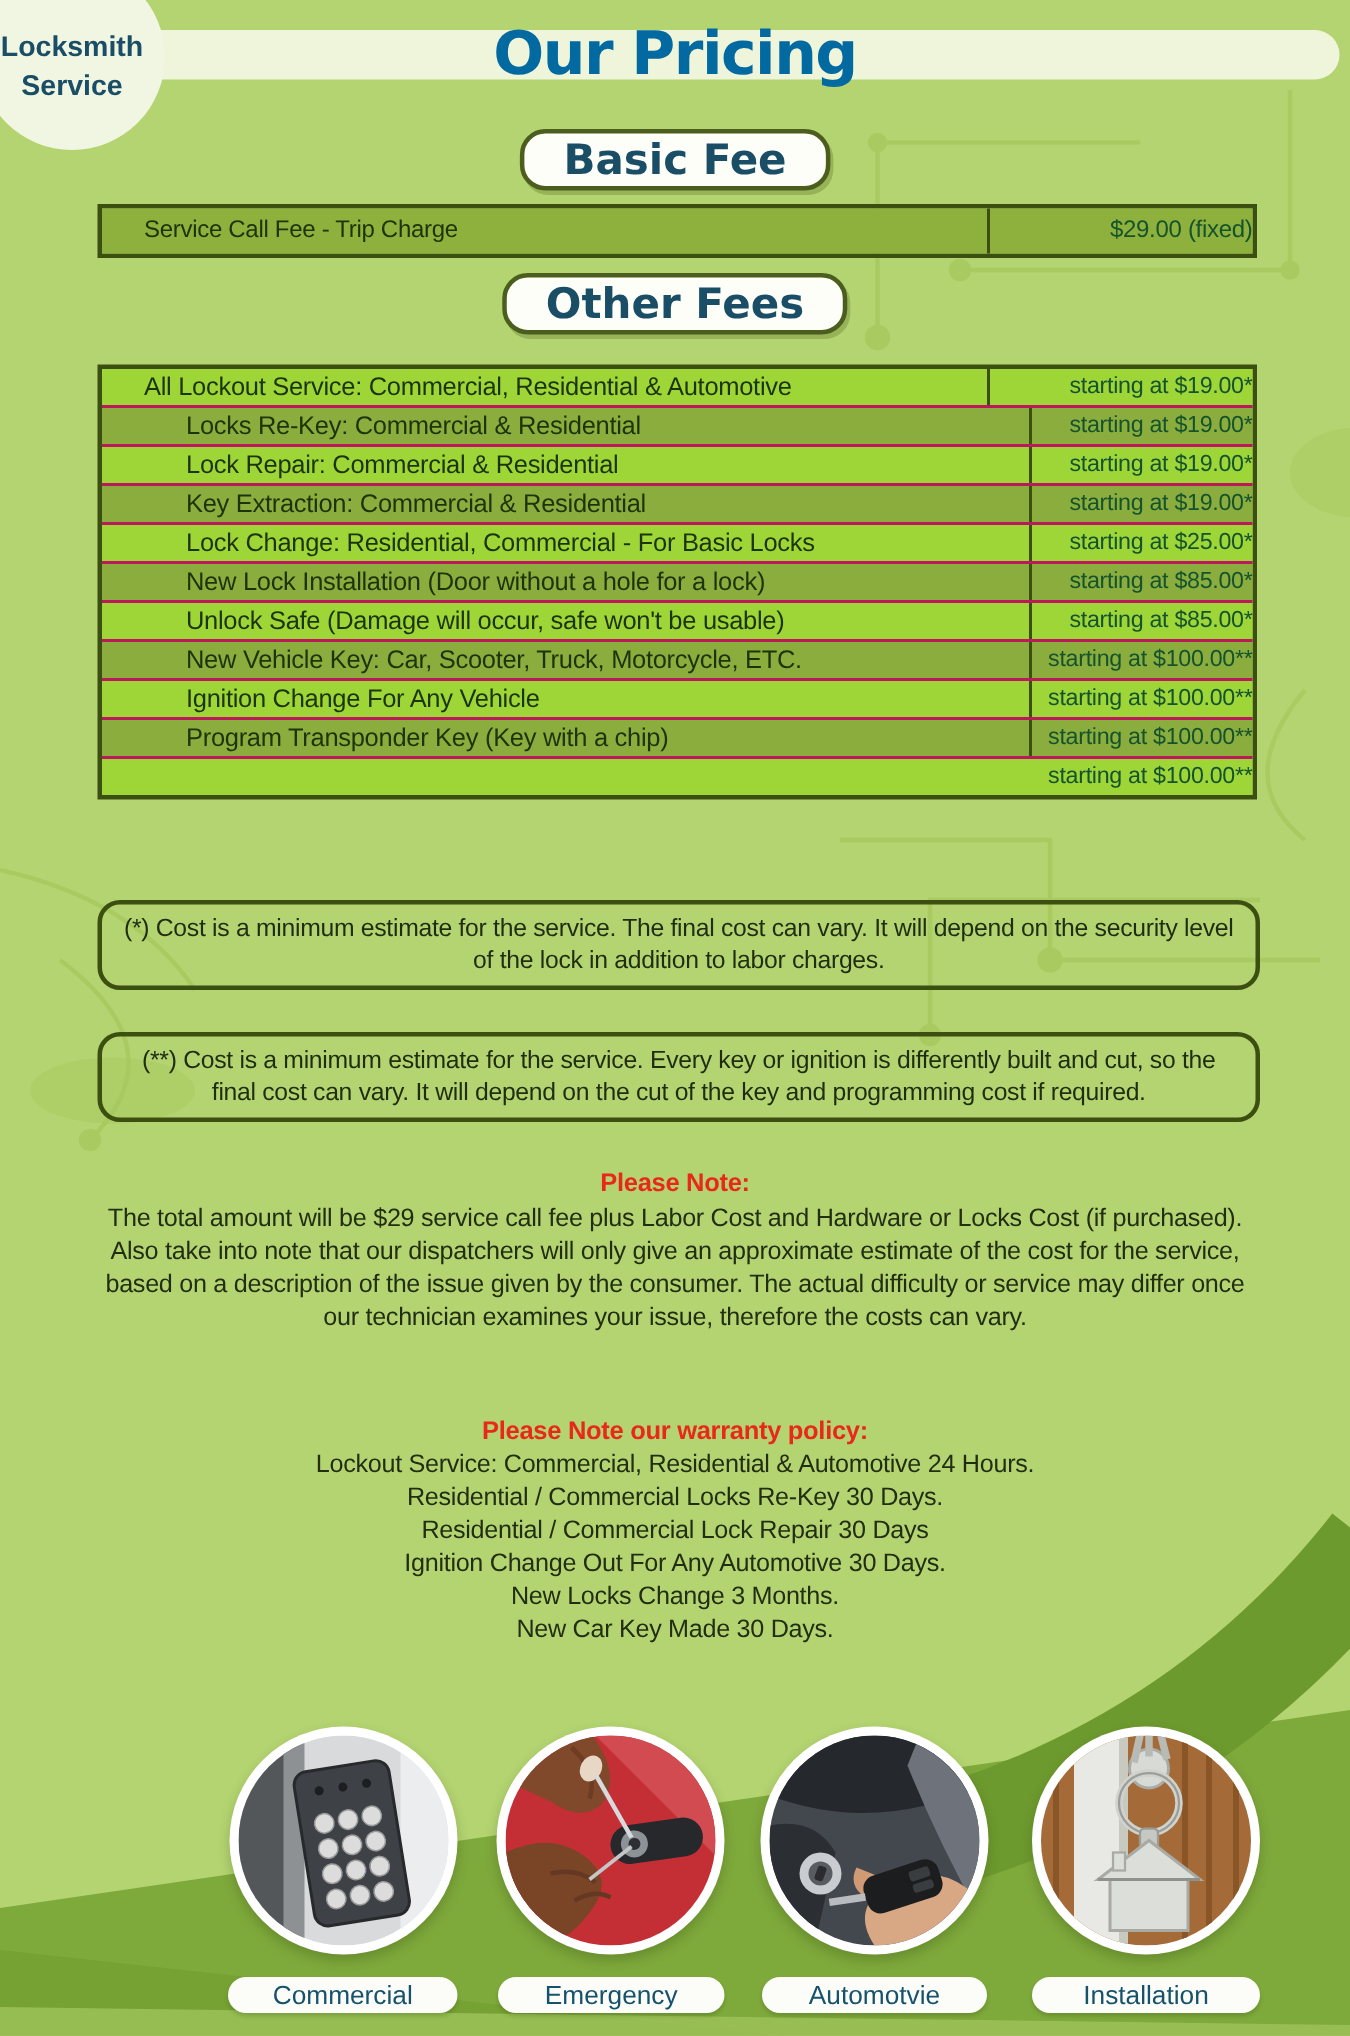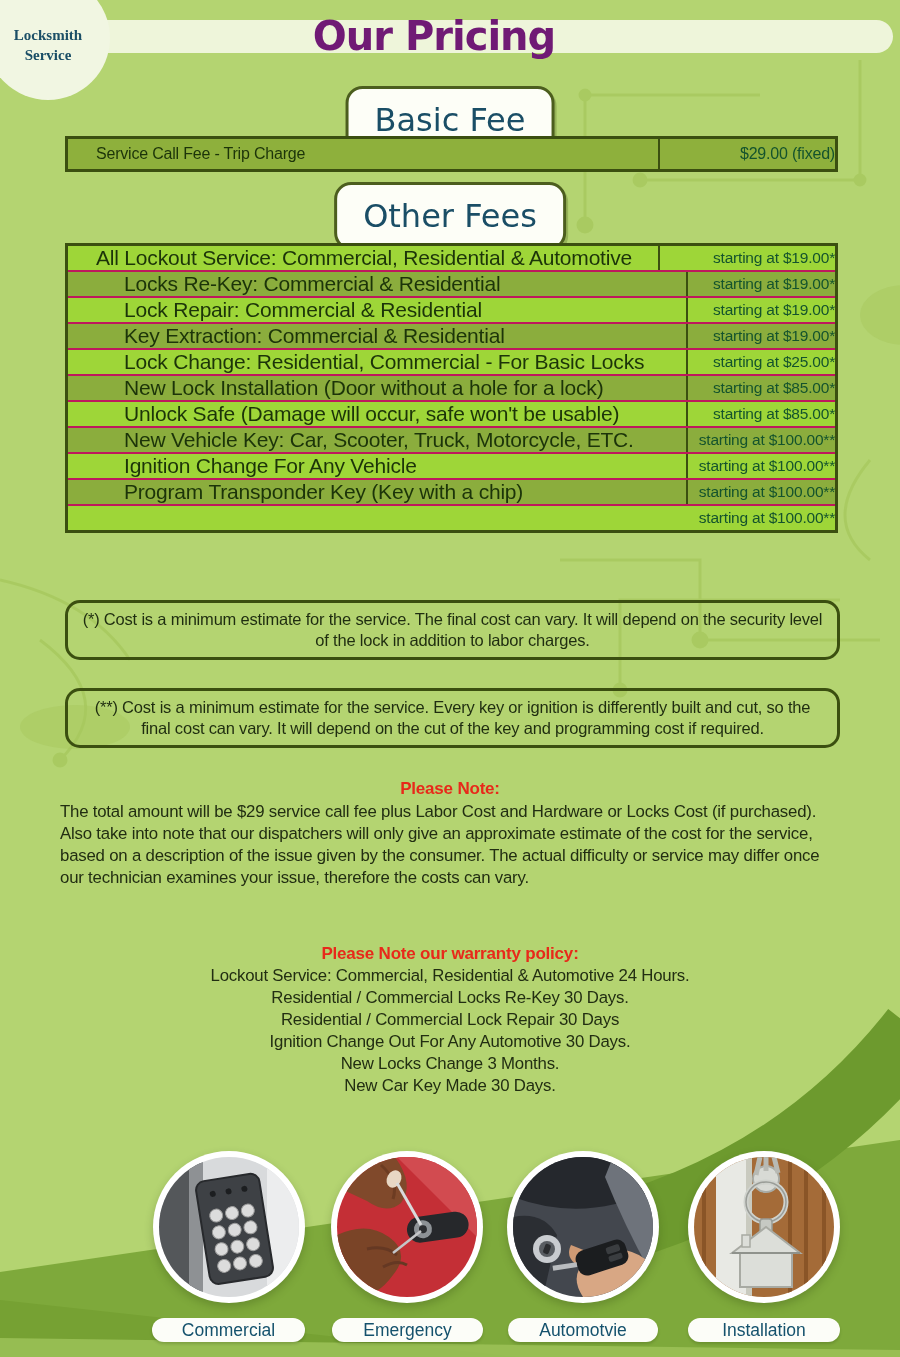--- a/index.html
+++ b/index.html
@@ -6,57 +6,57 @@
   body{font-family:"Liberation Sans",sans-serif;background:#8da84c;}
   #page{position:relative;width:900px;height:1357px;margin:0 auto;background:#b4d471;overflow:hidden;}
 
   
   .deco{position:absolute;left:0;top:0;width:900px;height:1357px;pointer-events:none;}
 
   
   .header-band{position:absolute;left:0;top:20px;width:893px;height:33px;background:#eef5da;border-radius:0 17px 17px 0;}
   .logo-circle{position:absolute;left:-14px;top:-24px;width:124px;height:124px;border-radius:50%;background:#f1f6e2;
     display:flex;flex-direction:column;align-items:center;justify-content:center;text-align:center;}
-  .logo-circle .l1,.logo-circle .l2{font-weight:bold;font-size:15px;color:#1a4e66;line-height:1.35;margin-top:14px;font-family:Liberation Serif, serif;}
+  .logo-circle .l1,.logo-circle .l2{font-weight:bold;font-size:19px;color:#1a4e66;line-height:1.35;margin-top:14px;}
   .logo-circle .l2{margin-top:0;}
-  .page-title{position:absolute;left:0;top:13px;width:868px;text-align:center;
-    font-family:"DejaVu Sans",sans-serif;font-weight:bold;font-size:40px;color:#701a75;letter-spacing:-1px;}
+  .page-title{position:absolute;left:16px;top:13px;width:868px;text-align:center;
+    font-family:"DejaVu Sans",sans-serif;font-weight:bold;font-size:40px;color:#0369a1;letter-spacing:-1px;}
 
   
   .heading-pill{position:absolute;left:50%;transform:translateX(-50%);background:#fdfef7;border:3px solid #4c5e1e;
-    border-radius:17px;padding:12px 26px;font-family:"DejaVu Sans",sans-serif;font-weight:normal;font-size:32px;color:#1a4e66;
+    border-radius:17px;padding:1px 26px;font-family:"DejaVu Sans",sans-serif;font-weight:bold;font-size:28px;color:#1a4e66;
     box-shadow:2px 3px 0 rgba(59,79,16,.25);white-space:nowrap;}
   #basic-pill{top:86px;}
   #other-pill{top:182px;}
 
   
   .fee-table{position:absolute;left:65px;width:767px;border:3px solid #3b4f10;}
   #basic-table{top:136px;}
   #other-table{top:243px;}
   .fee-row{display:flex;align-items:center;height:24px;background:#9ed638;}
   .fee-row + .fee-row{border-top:2px solid #be185d;padding-left:28px;}
   .fee-row.alt{background:#8bad3d;}
   #basic-table .fee-row{height:30px;background:#8eb03c;}
   .svc{flex:0 0 562px;padding-left:28px;border-right:2px solid #3b4f10;height:100%;display:flex;align-items:center;
-    font-size:21px;color:#1c3409;letter-spacing:-0.2px;}
+    font-size:17px;color:#1c3409;letter-spacing:-0.2px;}
   .prc{flex:1;text-align:right;font-size:15.5px;color:#14532d;letter-spacing:-0.2px;}
   #basic-table .svc{font-size:16px;}
   #basic-table .prc{font-size:16px;}
 
   
   .note-box{position:absolute;left:65px;width:745px;border:3px solid #3b4f10;border-radius:15px;
     padding:6px 12px;text-align:center;font-size:16.5px;line-height:21px;color:#1f2d10;letter-spacing:-0.2px;}
   #note1{top:600px;}
   #note2{top:688px;}
 
   
   .red-heading{position:absolute;left:0;width:900px;text-align:center;font-weight:bold;font-size:17px;color:#e8291a;letter-spacing:-0.2px;}
   #pn-head{top:779px;}
   #wr-head{top:944px;}
-  .body-par{position:absolute;left:60px;width:780px;text-align:left;font-size:16.8px;line-height:22px;color:#222e12;letter-spacing:-0.2px;}
+  .body-par{position:absolute;left:60px;width:780px;text-align:center;font-size:16.8px;line-height:22px;color:#222e12;letter-spacing:-0.2px;}
   #pn-body{top:801px;}
   .warranty-list{position:absolute;left:60px;top:965px;width:780px;text-align:center;font-size:16.8px;line-height:22px;color:#222e12;letter-spacing:-0.2px;}
   .warranty-list div{height:22px;}
 
   
   .swoosh{position:absolute;left:0;top:0;width:900px;height:1357px;pointer-events:none;}
 
   
   .svc-circle{position:absolute;top:1151px;width:152px;height:152px;border-radius:50%;background:#fff;
     box-shadow:0 4px 8px rgba(40,60,10,.25);}

